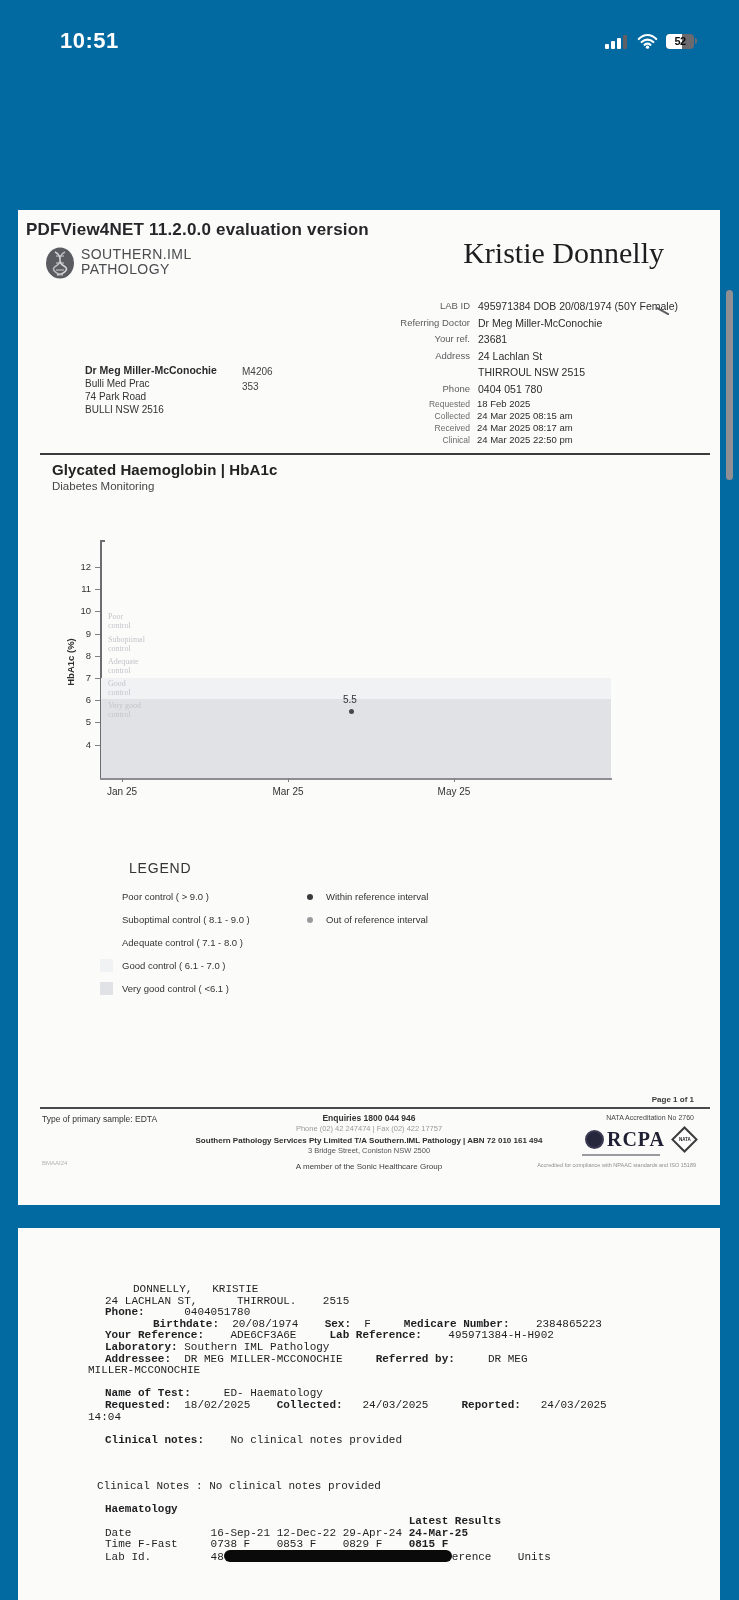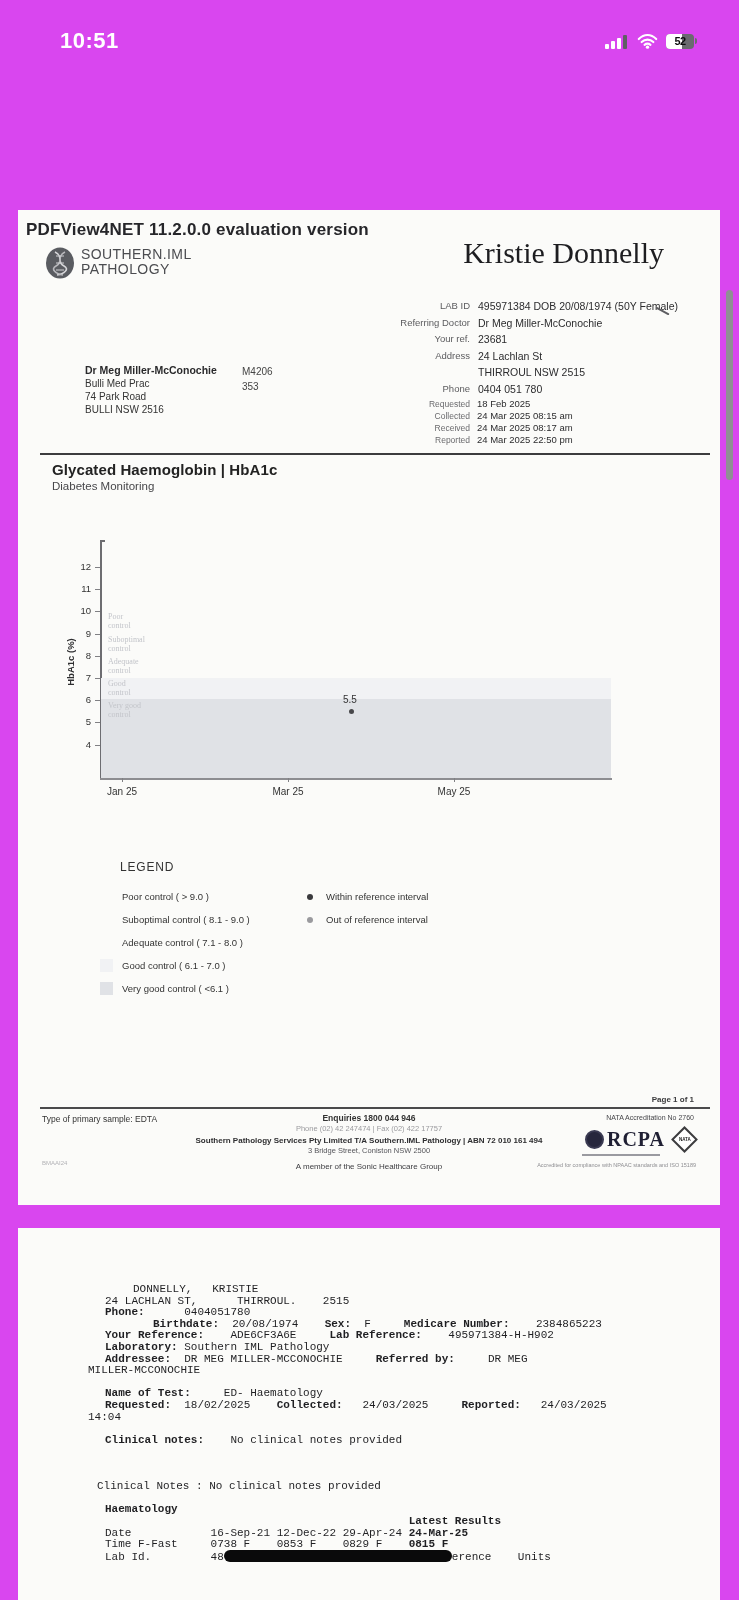--- a/index.html
+++ b/index.html
@@ -1,16 +1,16 @@
 <!DOCTYPE html>
 <html><head>
 <meta charset="utf-8">
 <style>
   html,body{margin:0;padding:0;background:#0d0d0f;}
-  .screen{position:relative;width:739px;height:1600px;background:#d946ef;overflow:hidden;
+  .screen{position:relative;width:739px;height:1600px;background:#0369a1;overflow:hidden;
           font-family:"Liberation Sans",sans-serif;}
   
   .statusbar{position:absolute;left:0;top:0;width:739px;height:80px;}
   .sb-time{position:absolute;left:60px;top:28px;color:#fff;font-size:22px;font-weight:700;letter-spacing:.5px;}
   .sb-icons{position:absolute;right:42px;top:33px;display:flex;align-items:center;gap:8px;}
   .batt{position:relative;width:28px;height:15px;border-radius:4px;background:#6a6a6f;overflow:hidden;}
   .batt-fill{position:absolute;left:0;top:0;bottom:0;width:58%;background:#fff;}
   .batt-num{position:absolute;left:0;top:0;width:100%;text-align:center;font-size:11px;font-weight:700;
             color:#0c0c0d;line-height:15px;letter-spacing:-.5px;}
   .batt-nub{width:2px;height:6px;background:#6a6a6f;border-radius:0 2px 2px 0;margin-left:1px;}
@@ -42,21 +42,21 @@
   .ytick-label{position:absolute;width:24px;text-align:right;font-size:9.5px;color:#333;}
   .xtick-mark{position:absolute;width:1px;height:4px;background:#808084;}
   .xtick-label{position:absolute;width:60px;text-align:center;font-size:10px;color:#333;}
   .y-axis-line{left:82px;top:330px;width:1.5px;height:239px;background:#6d6d71;}
   .y-axis-hook{left:82px;top:330px;width:5px;height:1.5px;background:#6d6d71;}
   .x-axis-line{left:82px;top:568px;width:512px;height:1.5px;background:#8d8d91;}
   .ylab{left:52px;top:452px;transform:translate(-50%,-50%) rotate(-90deg);font-size:9.5px;font-weight:700;color:#2e2e30;}
   .pt{position:absolute;width:5px;height:5px;border-radius:50%;background:#47474a;}
   .pt-label{position:absolute;width:40px;text-align:center;font-size:10px;color:#333;}
   
-  .legend-title{left:102px;top:650px;font-size:12px;color:#333;letter-spacing:.8px;}
+  .legend-title{left:111px;top:650px;font-size:14px;color:#333;letter-spacing:.8px;}
   .lrow{position:absolute;height:23px;display:flex;align-items:center;}
   .lswatch{width:13px;height:13px;margin-right:9px;}
   .lswatch.none{visibility:hidden;}
   .llabel{font-size:9.5px;color:#333;}
   .ldot{width:6px;height:6px;border-radius:50%;margin-right:13px;}
   
   .f-pagelabel{right:26px;top:885px;font-size:8px;font-weight:700;color:#3a3a3c;}
   .f-rule{left:22px;top:897px;width:670px;height:1.5px;background:#4a4a4c;}
   .f-sample{left:24px;top:904px;font-size:8.5px;color:#333;}
   .f-center{left:50%;top:903px;transform:translateX(-50%);width:440px;text-align:center;}
@@ -162,21 +162,21 @@
         </div>
         <div class="drow">
           <div class="dlabel">Collected</div>
           <div class="dvalue">24 Mar 2025 08:15 am</div>
         </div>
         <div class="drow">
           <div class="dlabel">Received</div>
           <div class="dvalue">24 Mar 2025 08:17 am</div>
         </div>
         <div class="drow">
-          <div class="dlabel">Reported</div>
+          <div class="dlabel">Clinical</div>
           <div class="dvalue">24 Mar 2025 22:50 pm</div>
         </div>
       </div>
 
     <div class="abs" style="left:67px;top:154px;">
       <div class="doc-name">Dr Meg Miller-McConochie</div>
       <div id="doctor-lines">
           <div class="doc-line">Bulli Med Prac</div>
           <div class="doc-line">74 Park Road</div>
           <div class="doc-line">BULLI NSW 2516</div>

